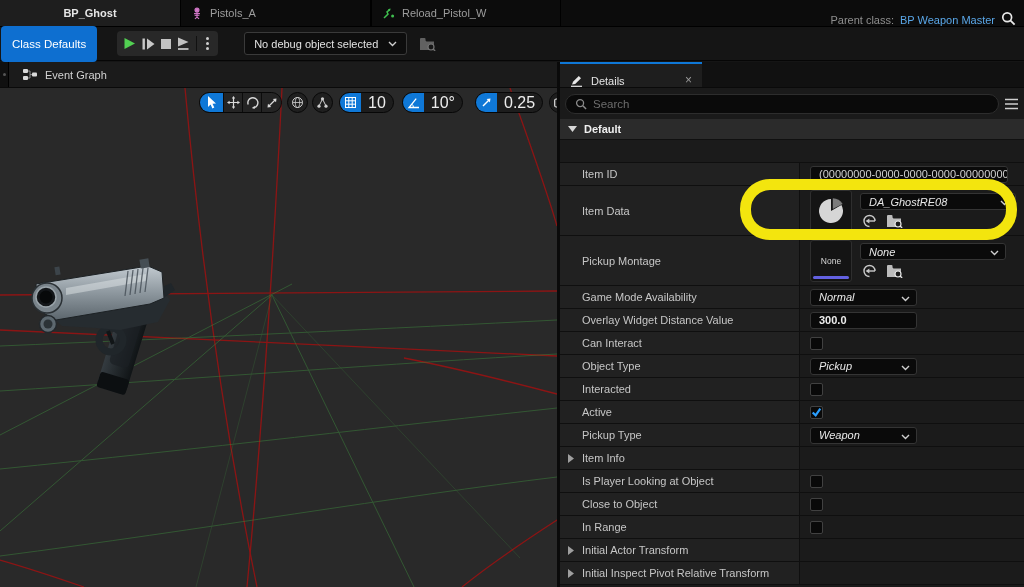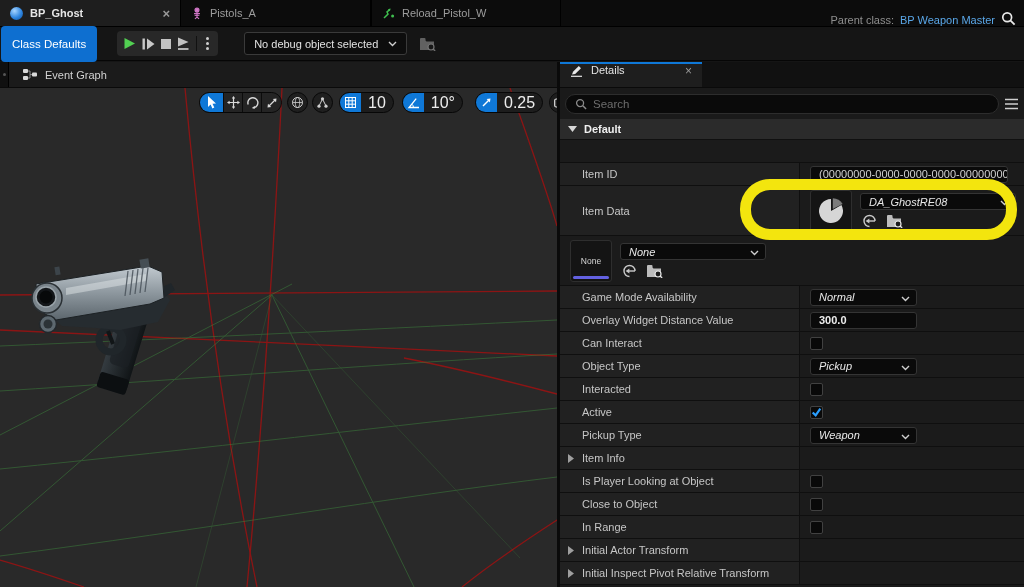--- a/index.html
+++ b/index.html
@@ -5,21 +5,21 @@
   * { margin:0; padding:0; box-sizing:border-box; }
   html,body { background:#000; }
   .app {
     position:relative; width:1024px; height:587px; overflow:hidden;
     background:#151515; font-family:"Liberation Sans", sans-serif;
     font-size:11px; color:#c9c9c9; -webkit-font-smoothing:antialiased;
   }
   
   .tabbar { position:absolute; top:0; left:0; right:0; height:27px; background:#0c0c0c; display:flex; align-items:stretch; border-bottom:1px solid #000; }
   .wtab { display:flex; align-items:center; gap:7px; padding:0 10px; border-right:1px solid #000; color:#9d9d9d; }
-  .wtab.active { background:#1e1e1e; color:#e6e6e6; font-weight:bold; }
+  .wtab.active { background:#1e1e1e; color:#e6e6e6; font-weight:bold;flex-direction:column; }
   .wtab .closex { margin-left:auto; color:#9a9a9a; font-size:13px; padding-left:18px; }
   .bp-icon { width:13px; height:13px; border-radius:50%; background:radial-gradient(circle at 35% 30%, #a6d4ff, #2f86e0 55%, #0b4f9e); display:inline-block; }
   .parentclass { margin-left:auto; display:flex; align-items:flex-end; gap:6px; padding-right:8px; }
   .pc-label { color:#8f8f8f; }
   .pc-value { color:#5aa7e8; }
   
   .toolbar { position:absolute; top:27px; left:0; right:0; height:34px; background:#151515; border-bottom:1px solid #060606; display:flex; align-items:center; }
   .btn-classdefaults { height:36px; display:flex; align-items:center; padding:0 11px; background:#0e6fd0; color:#fff; border-radius:4px; margin-left:1px; font-size:11.5px; }
   .playgroup { display:flex; align-items:center; gap:6px; height:25px; background:#282828; border-radius:4px; padding:0 6px; margin-left:20px; }
   .pg-sep { width:1px; height:15px; background:#111; }
@@ -43,21 +43,21 @@
   .vseg.active { background:#0f78d7; width:24px; }
   .vround { width:21px; height:21px; border-radius:50%; background:#1f1f1f; border:1px solid #070707; display:flex; align-items:center; justify-content:center; }
   .snap-ico { width:21px; display:flex; align-items:center; justify-content:center; background:#0f78d7; }
   .snap-ico.plain { background:#1d1d1d; }
   .snap-val { display:flex; align-items:center; padding:0 7px; color:#ececec; font-size:16px; }
   .ml5{margin-left:5px} .ml4{margin-left:4px} .ml6{margin-left:6px} .ml8{margin-left:8px} .ml12{margin-left:12px}
   
   .vsplit { position:absolute; top:62px; bottom:0; left:557px; width:3px; background:#0a0a0a; }
   .details { position:absolute; top:62px; left:560px; right:0; bottom:0; background:#1a1a1a; overflow:hidden; }
   .dtabs { height:26px; background:#111; display:flex; align-items:stretch; border-bottom:1px solid #0a0a0a; }
-  .dtab { width:142px; background:#1e1e1e; border-top:2px solid #0f78d7; display:flex; align-items:flex-start; gap:8px; padding:0 10px; color:#e4e4e4; }
+  .dtab { width:142px; background:#1e1e1e; border-top:2px solid #0f78d7; display:flex; align-items:flex-end; gap:8px; padding:0 10px; color:#e4e4e4; }
   .dtab .closex { margin-left:auto; color:#9a9a9a; font-size:12px; }
   .searchrow { height:31px; display:flex; align-items:center; padding:0 6px 0 5px; gap:6px; }
   .searchpill { flex:1; height:20px; background:#0a0a0a; border:1px solid #2d2d2d; border-radius:10px; display:flex; align-items:center; gap:6px; padding:0 9px; }
   .searchpill input { flex:1; background:transparent; border:none; outline:none; color:#d8d8d8; font-family:"Liberation Sans",sans-serif; font-size:11.5px; }
   .searchpill input::placeholder { color:#6d6d6d; }
   .cathead { height:21px; background:#2b2b2b; border-bottom:1px solid #101010; display:flex; align-items:center; gap:7px; padding-left:8px; font-weight:bold; color:#f0f0f0; }
   .drow { display:flex; align-items:stretch; border-bottom:1px solid #0f0f0f; background:#212121; }
   .h23 { height:23px; } .h50 { height:50px; }
   .dlabel { width:240px; display:flex; align-items:center; padding-left:22px; color:#c6c6c6; border-right:1px solid #0f0f0f; }
   .dlabel.cat { padding-left:8px; gap:8px; }
@@ -420,20 +420,23 @@
                 <path d="M1 3 h5 l1.5 1.5 H15 v8.5 H1 Z" fill="#bdbdbd"></path>
                 <circle cx="12" cy="10" r="3" fill="#1b1b1b" stroke="#e8e8e8" stroke-width="1.2"></circle>
                 <line x1="14.2" y1="12.2" x2="16.2" y2="13.8" stroke="#e8e8e8" stroke-width="1.4"></line>
               </svg>
           </div>
         </div>
       </div>
     </div>
 
     <div class="drow h50">
+      <div class="dlabel">
+          <span>Pickup Montage</span>
+        </div>
       <div class="dvalue">
         <div class="thumb">
           <span class="nonetxt">None</span>
           <div class="montline"></div>
         </div>
         <div class="assetcol">
           <div class="combo w146">
             <span>None</span>
             <svg class="chev" width="9" height="6" viewBox="0 0 9 6">
                 <path d="M1 1 L4.5 4.5 L8 1" stroke="#cfcfcf" fill="none" stroke-width="1.4"></path>

